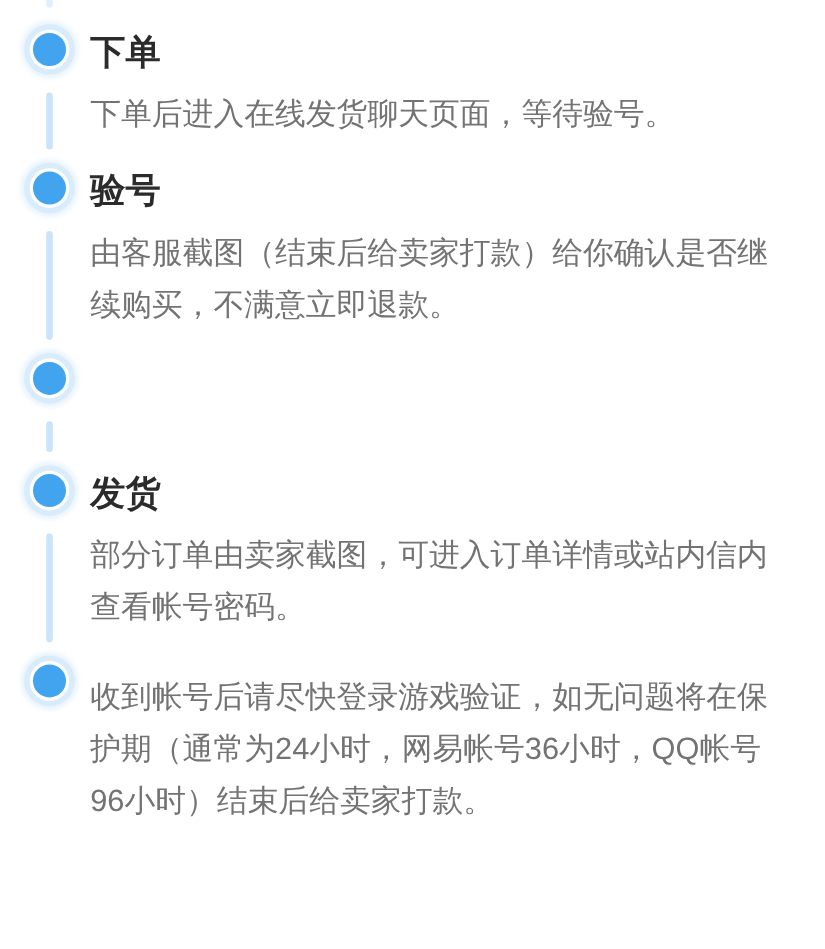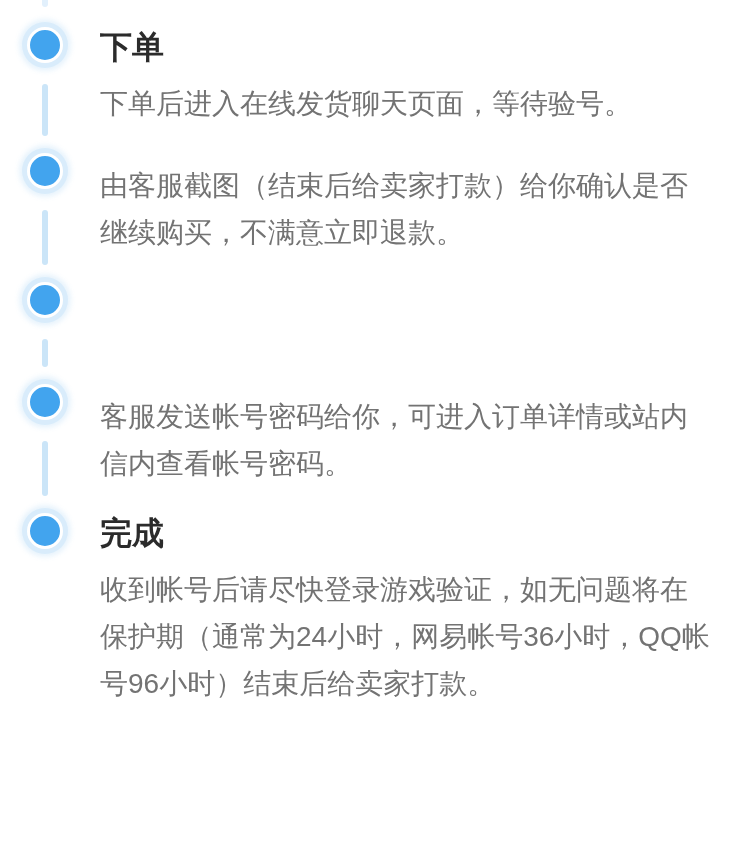--- a/index.html
+++ b/index.html
@@ -51,21 +51,21 @@
     width: 6px;
     flex: 1 1 auto;
     min-height: 28px;
     background: #cbe5f8;
     border-radius: 3px;
     margin-top: 21px;
     margin-bottom: -9px;
   }
   .step-body {
     flex: 1 1 auto;
-    margin-left: 32px;
+    margin-left: 14px;
     max-width: 620px;
   }
   .step-title {
     font-size: 32px;
     line-height: 44px;
     font-weight: bold;
     color: #2b2b2b;
   }
   .step-desc {
     margin-top: 11px;
@@ -91,43 +91,44 @@
       <div class="step-desc">下单后进入在线发货聊天页面，等待验号。</div>
     </div>
   </div>
 
   <div class="step">
     <div class="step-left">
       <span class="bullet"></span>
       <span class="connector"></span>
     </div>
     <div class="step-body">
+      <div class="step-title">验号</div>
       <div class="step-desc">由客服截图（结束后给卖家打款）给你确认是否继续购买，不满意立即退款。</div>
     </div>
   </div>
 
   <div class="step">
     <div class="step-left">
       <span class="bullet"></span>
       <span class="connector"></span>
     </div>
   </div>
 
   <div class="step">
     <div class="step-left">
       <span class="bullet"></span>
       <span class="connector"></span>
     </div>
     <div class="step-body">
-      <div class="step-desc">客服发送帐号密码给你，可进入订单详情或站内信内查看帐号密码。</div>
+      <div class="step-title">发货</div>
+      <div class="step-desc">部分订单由卖家截图，可进入订单详情或站内信内查看帐号密码。</div>
     </div>
   </div>
 
   <div class="step">
     <div class="step-left">
       <span class="bullet"></span>
     </div>
     <div class="step-body">
-      <div class="step-title">完成</div>
       <div class="step-desc">收到帐号后请尽快登录游戏验证，如无问题将在保护期（通常为24小时，网易帐号36小时，QQ帐号96小时）结束后给卖家打款。</div>
     </div>
   </div>
 </div>
 
 </body></html>

